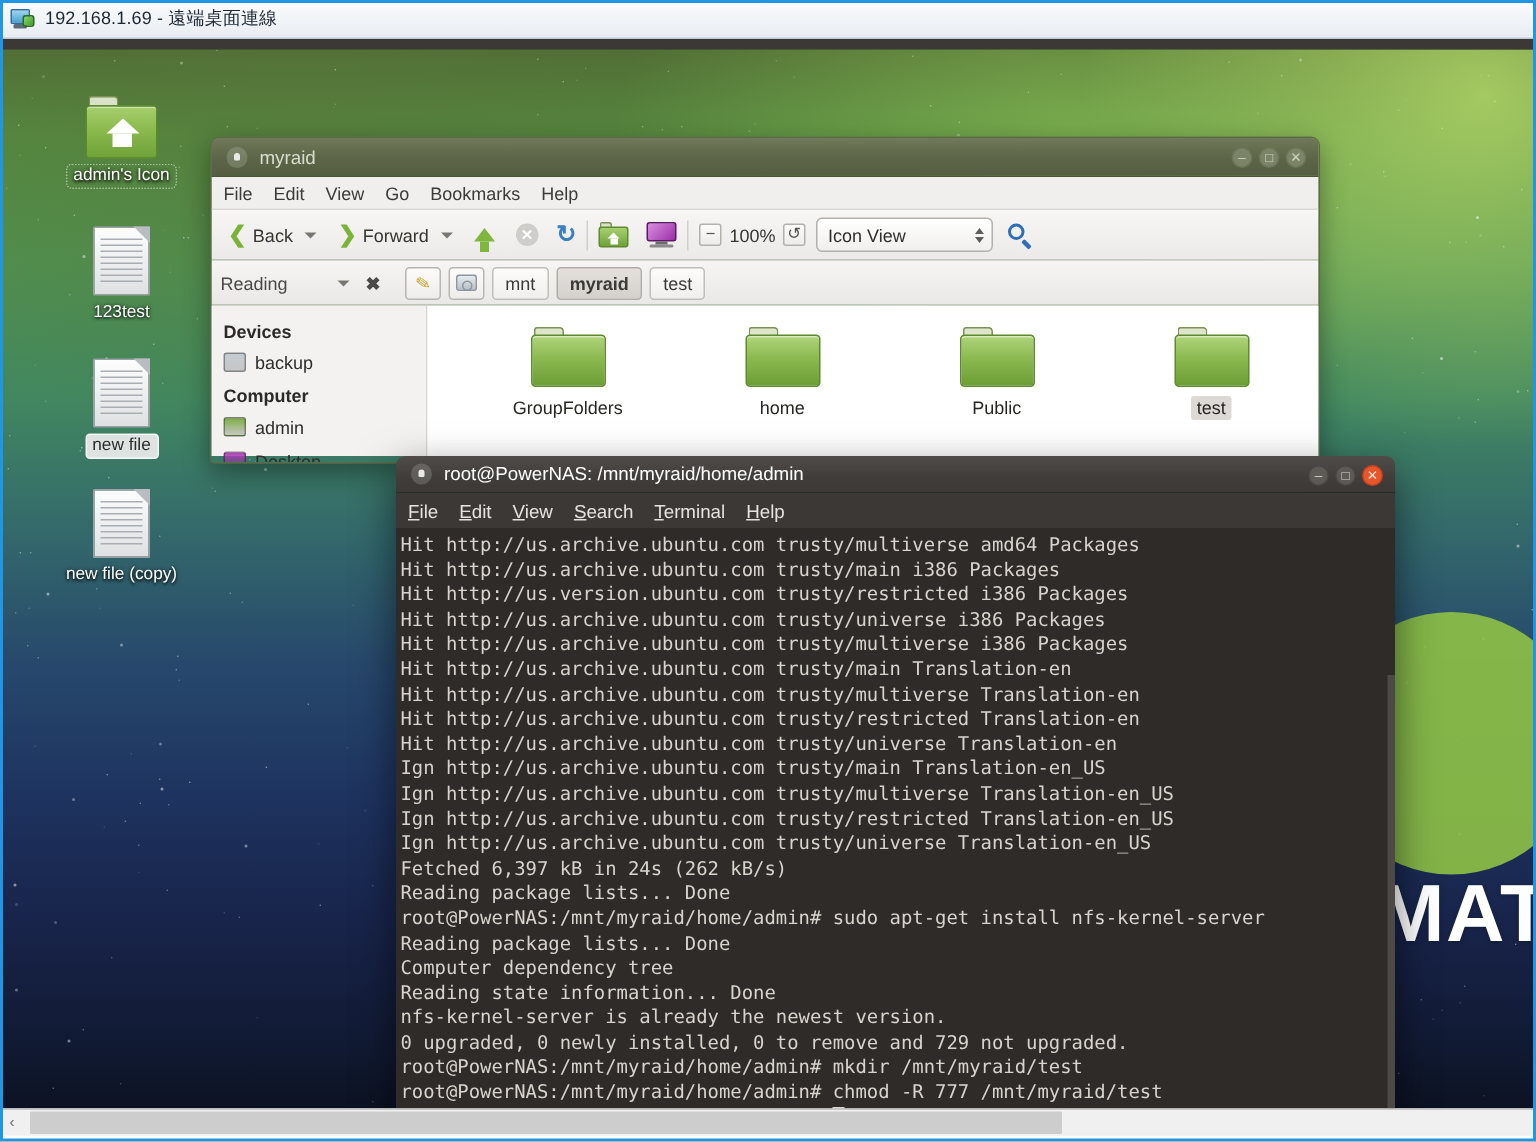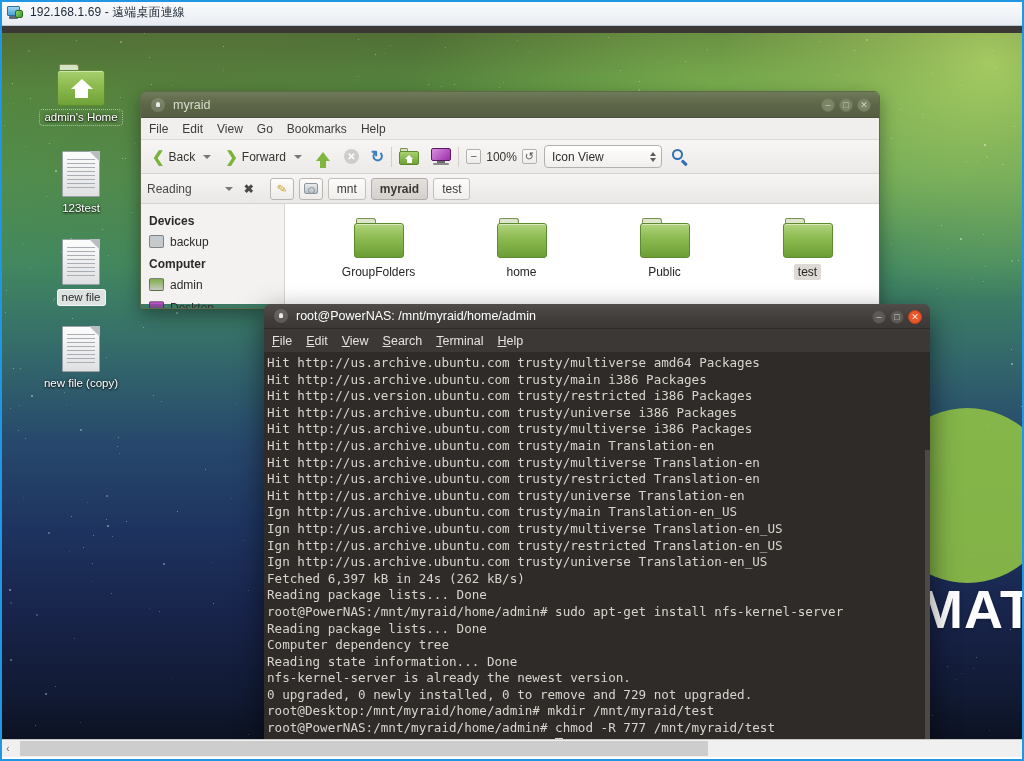--- a/index.html
+++ b/index.html
@@ -819,21 +819,21 @@
       <div class="wp-word">MAT</div>
     </div>
 
     <div class="desk-icon dotted" style="left:26px; top:38px;">
       <span class="glyph g-home">
         <span class="tab"></span>
           <span class="body"></span>
           <span class="house"></span>
           <span class="house2"></span>
       </span>
-      <span class="lbl">admin's Home</span>
+      <span class="lbl">admin's Icon</span>
     </div>
 
     <div class="desk-icon" style="left:26px; top:125px;">
       <span class="glyph g-doc">
         <span class="page"></span>
           <span class="fold"></span>
         <span class="lines">
             <b></b>
             <b></b>
             <b></b>
@@ -1053,21 +1053,21 @@
           <div class="line">Ign http://us.archive.ubuntu.com trusty/restricted Translation-en_US</div>
           <div class="line">Ign http://us.archive.ubuntu.com trusty/universe Translation-en_US</div>
           <div class="line">Fetched 6,397 kB in 24s (262 kB/s)</div>
           <div class="line">Reading package lists... Done</div>
           <div class="line">root@PowerNAS:/mnt/myraid/home/admin# sudo apt-get install nfs-kernel-server</div>
           <div class="line">Reading package lists... Done</div>
           <div class="line">Computer dependency tree</div>
           <div class="line">Reading state information... Done</div>
           <div class="line">nfs-kernel-server is already the newest version.</div>
           <div class="line">0 upgraded, 0 newly installed, 0 to remove and 729 not upgraded.</div>
-          <div class="line">root@Desktop:/mnt/myraid/home/admin# mkdir /mnt/myraid/test</div>
+          <div class="line">root@PowerNAS:/mnt/myraid/home/admin# mkdir /mnt/myraid/test</div>
           <div class="line">root@PowerNAS:/mnt/myraid/home/admin# chmod -R 777 /mnt/myraid/test</div>
           <div class="line">root@PowerNAS:/mnt/myraid/home/admin# <span style="display: inline-block; width: 8px; height: 13px; background: rgb(216, 212, 205); vertical-align: -2px;"></span></div>
           <div class="term-scroll">
             <i></i>
           </div>
       </div>
     </div>
   </div>
 
   <div class="host-scrollbar">

